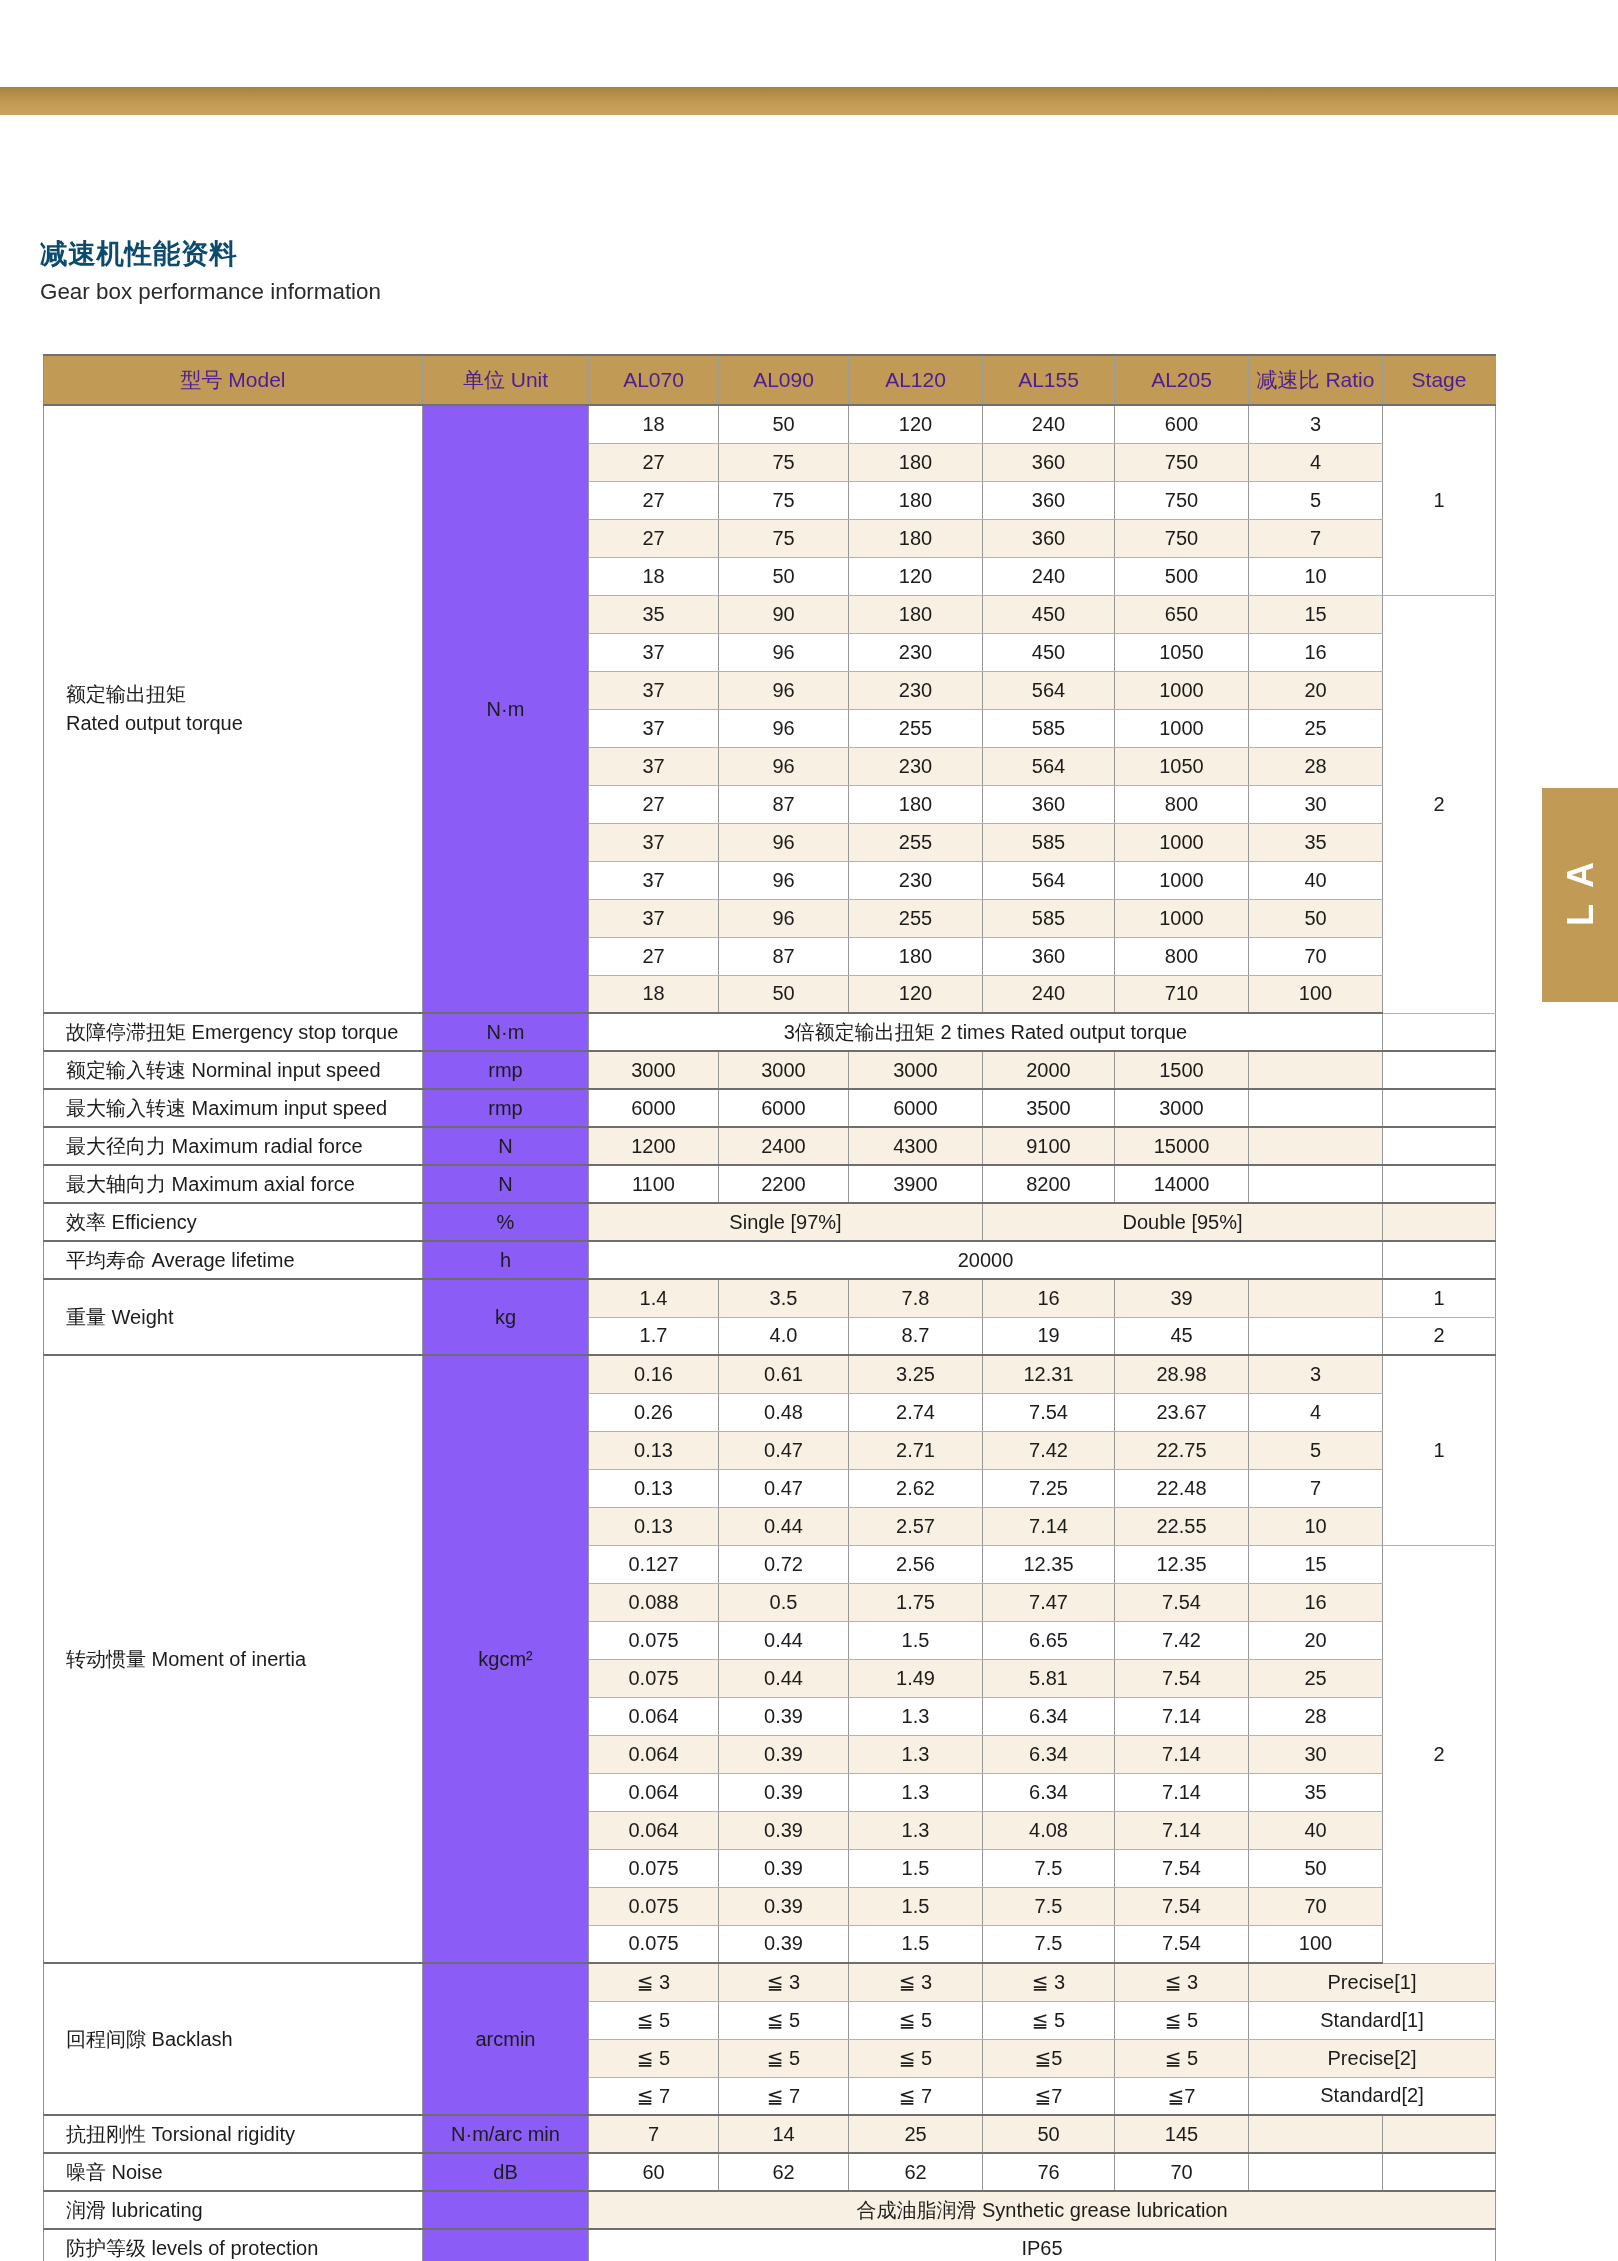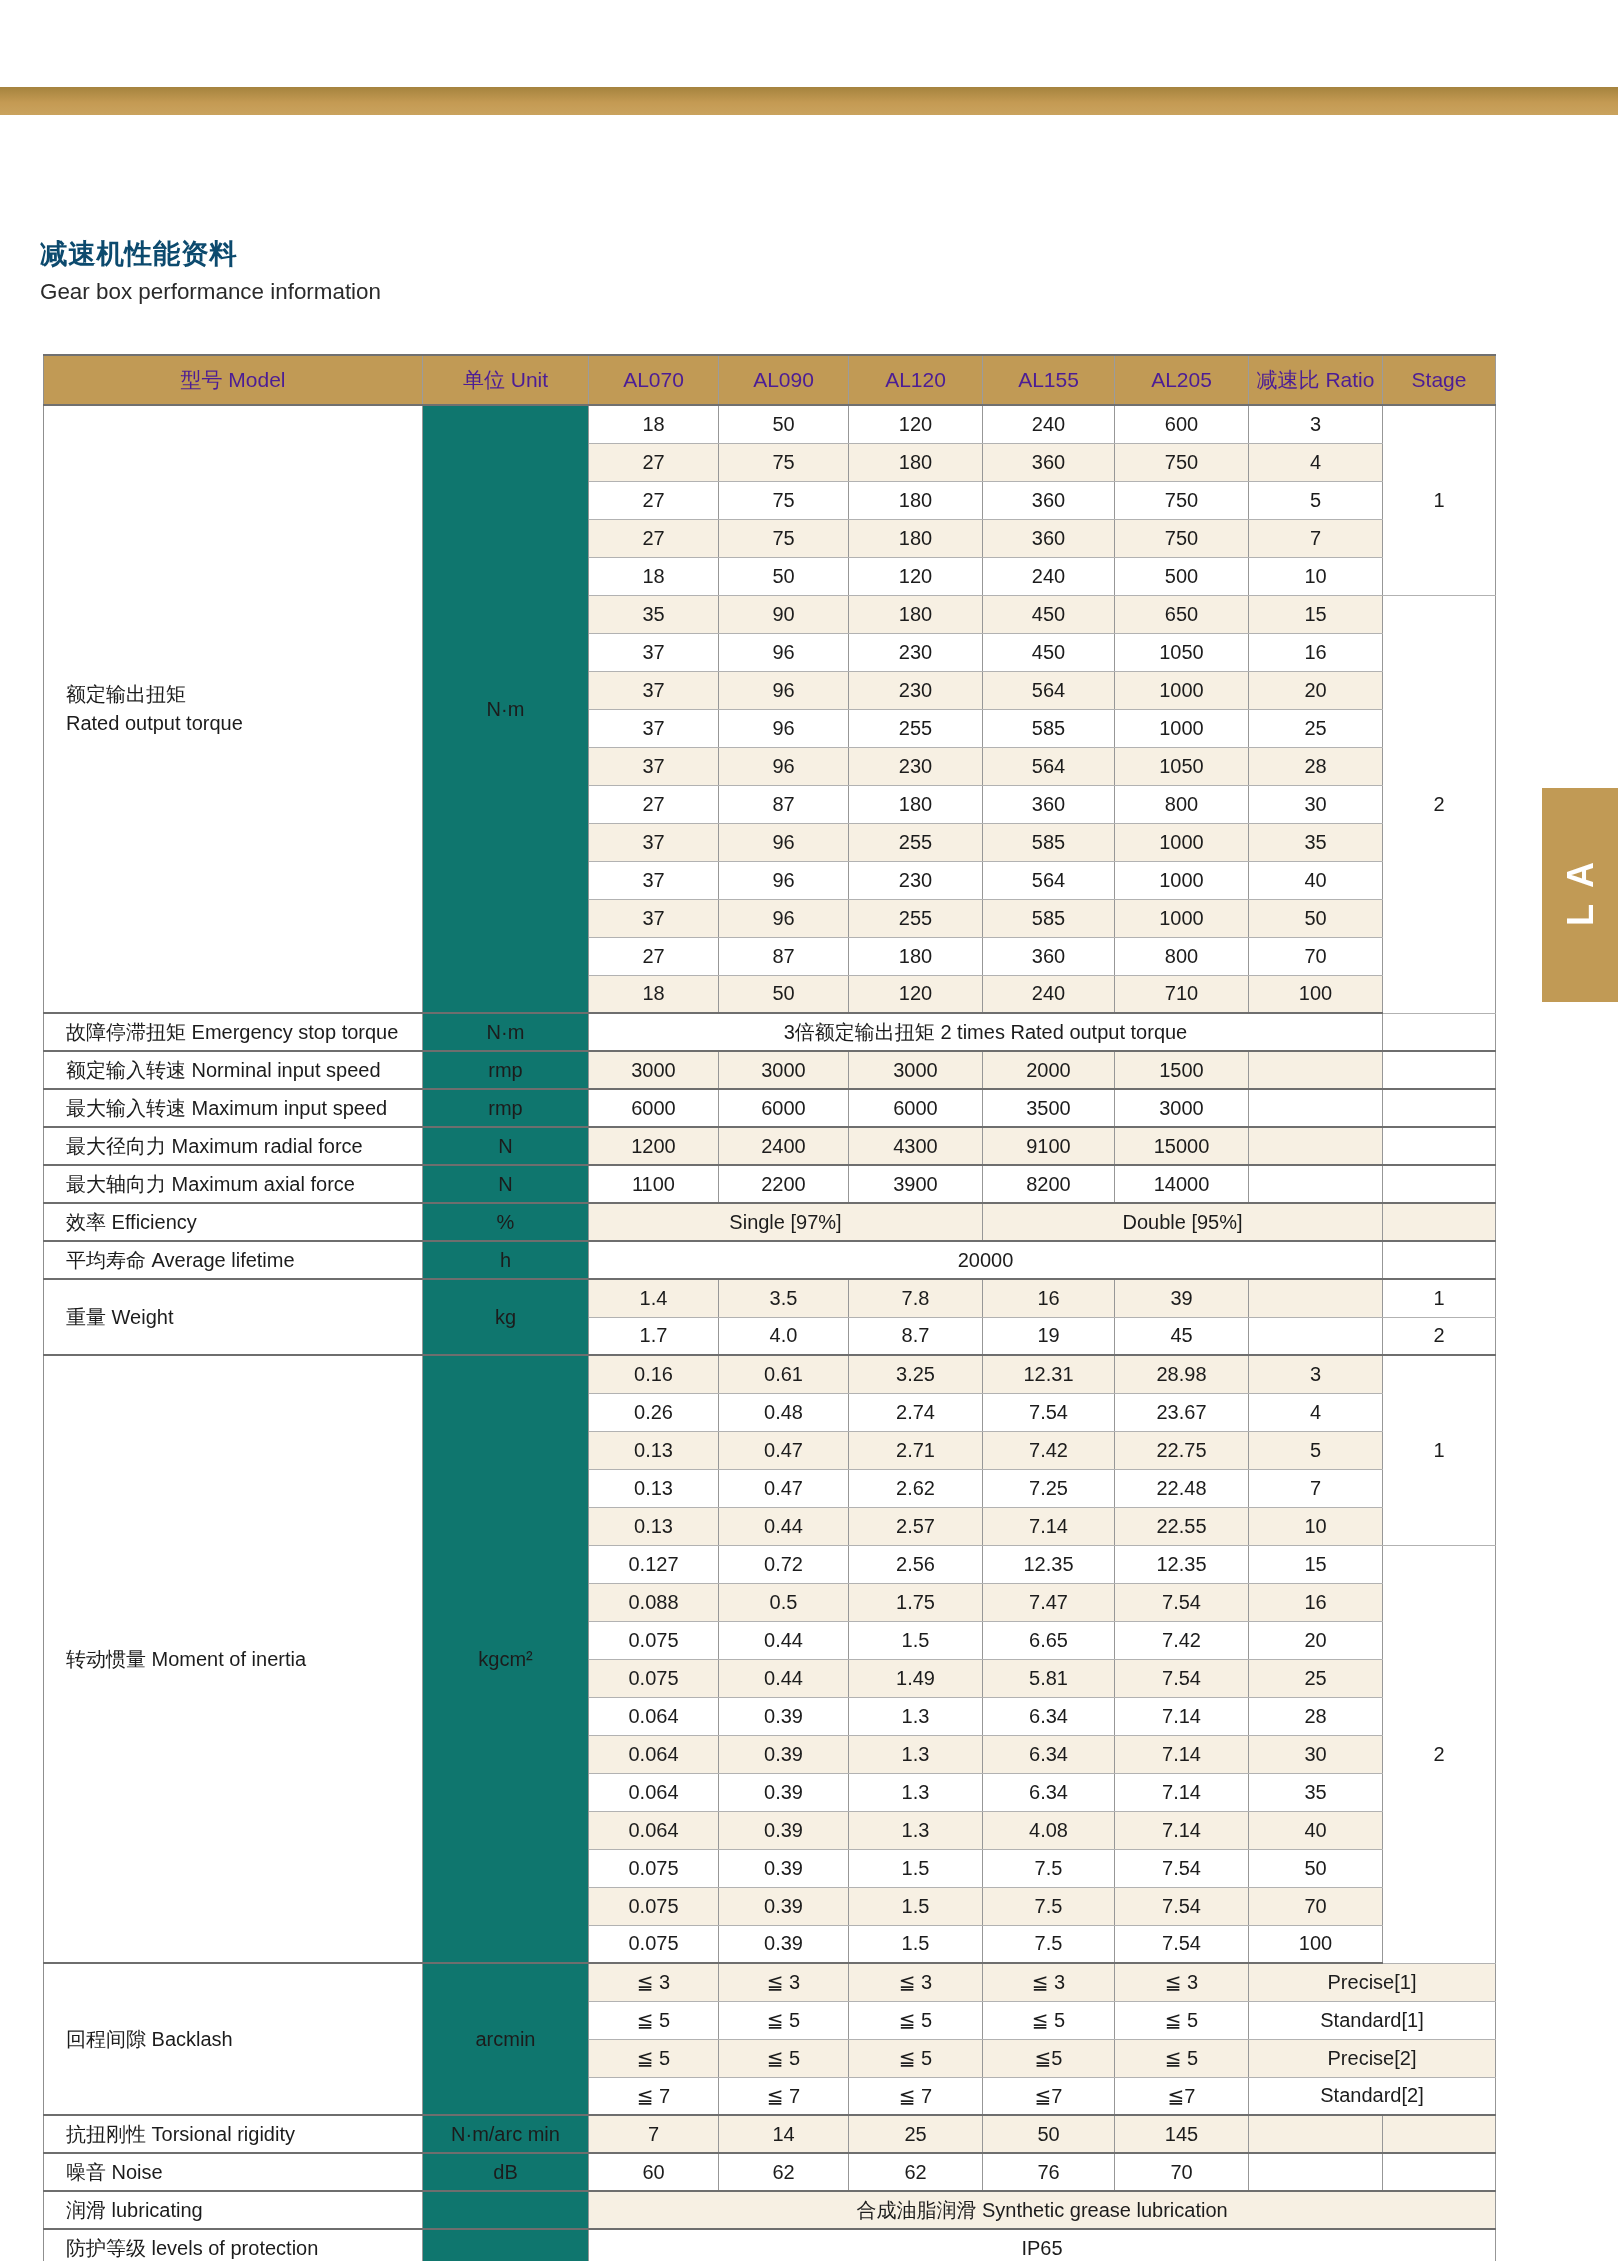--- a/index.html
+++ b/index.html
@@ -15,21 +15,21 @@
   .tablewrap { position:absolute; left:43px; top:354px; }
   table { border-collapse:collapse; table-layout:fixed; width:1453px;
           border:1.4px solid #8f8f8f; border-top:2.2px solid #707070; }
   th,td { border-right:1.4px solid #979797; border-bottom:1.4px solid #b2b2b2;
           padding:0 4.3px; text-align:center; font-size:20px; color:#1c1c1c;
           overflow:hidden; vertical-align:middle; }
   thead th { background:#c19a55; color:#4c1d95; font-size:21px; font-weight:normal;
              height:48px; border-bottom:2.2px solid #707070; border-right:1.4px solid #9b9b9b; }
   tbody tr { height:38px; }
   td.c-lab  { text-align:left; padding-left:22px; background:#fff; white-space:pre-line; line-height:29px; }
-  td.c-unit { background:#0f766e; }
+  td.c-unit { background:#8b5cf6; }
   td.c-plain{ background:#fff; }
   td.c-val  { background:#fff; }
   td.cream  { background:#f7f0e3; }
   tr.sec td { border-bottom:2.2px solid #6e6e6e; }
   td.c-lab, td.c-unit { border-bottom:2.2px solid #6e6e6e; }
 
   .altab { position:absolute; left:1542px; top:788px; width:77px; height:214px;
            background:#c19a55; display:flex; flex-direction:column;
            align-items:center; justify-content:center; gap:4.3px; }
   .altab span { display:block; transform:rotate(-90deg); color:#ffffff;

